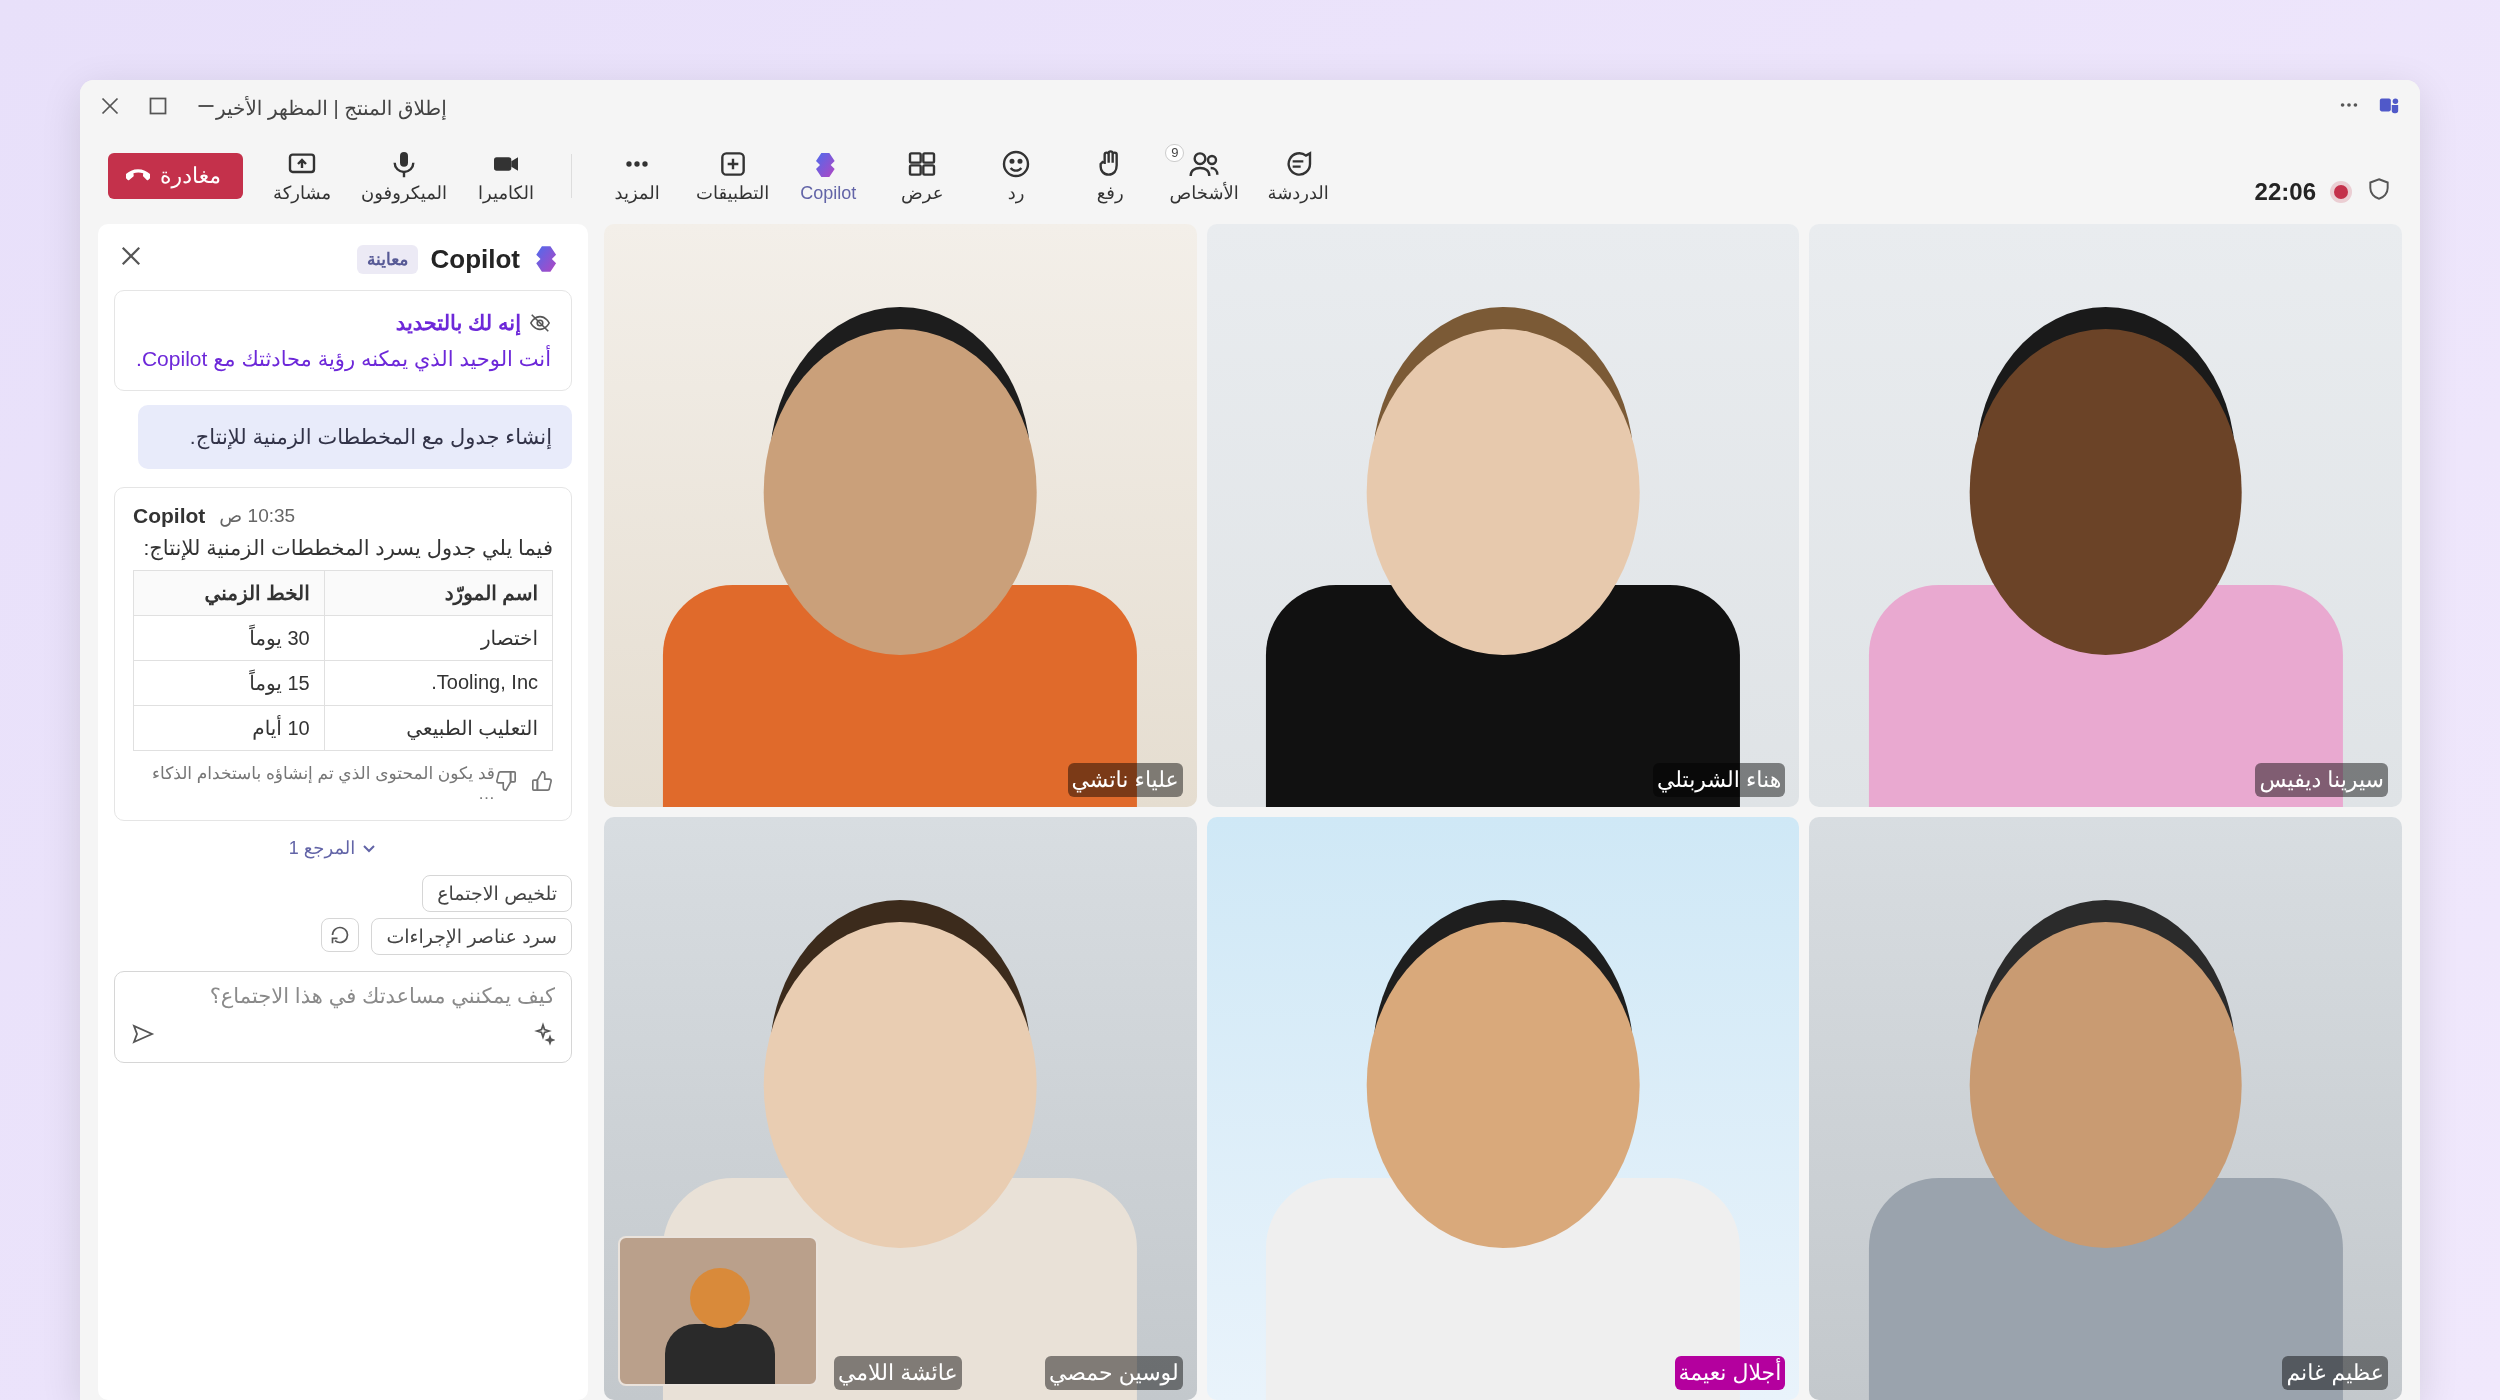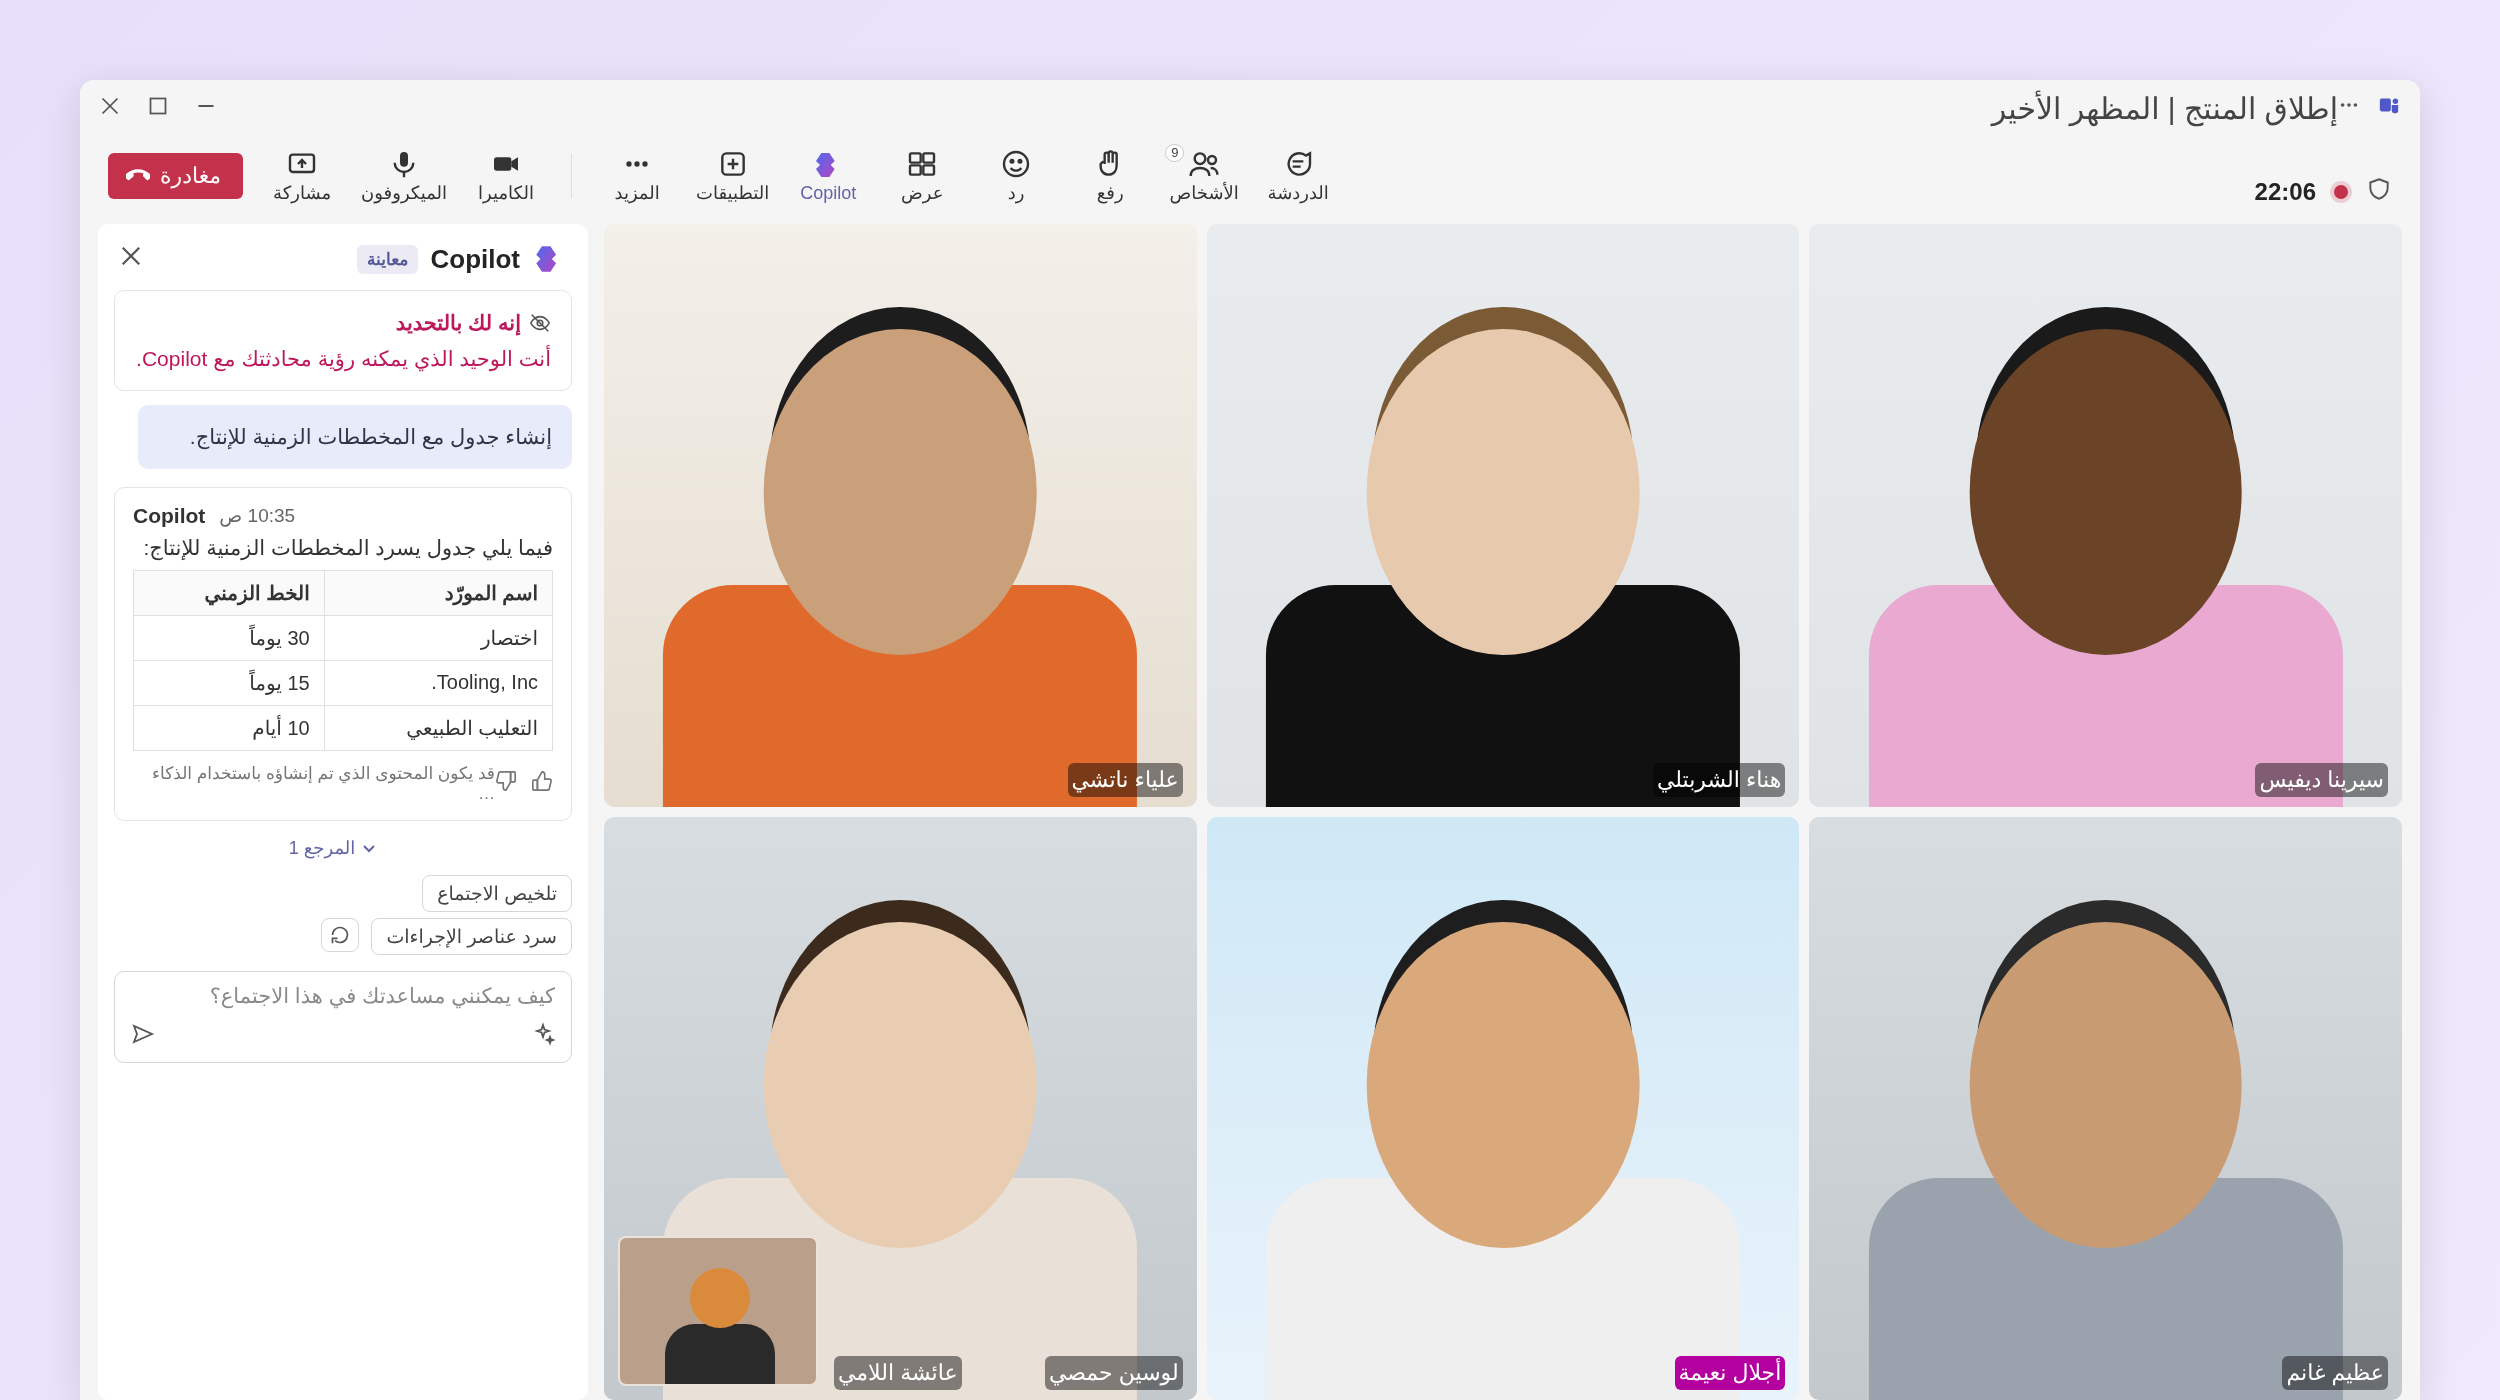--- a/index.html
+++ b/index.html
@@ -26,21 +26,21 @@
     height: 56px;
     display: flex;
     align-items: center;
     justify-content: space-between;
     padding: 0 20px;
     background: #f5f5f5;
     direction: ltr;
   }
   .win-controls { display: flex; gap: 28px; align-items: center; color:#555; }
   .win-controls svg { width: 20px; height: 20px; }
-  .titlebar .title { flex: 1; text-align: right; color:#444; font-size: 30px; }
+  .titlebar .title { flex: 1; text-align: left; color:#444; font-size: 20px; }
   .titlebar .sysicons { display:flex; gap:18px; align-items:center; }
   .titlebar .sysicons span svg { width:22px; height:22px; }
 
   
   .toolbar {
     height: 88px;
     background: #f5f5f5;
     display: flex;
     align-items: center;
     justify-content: space-between;
@@ -108,21 +108,21 @@
   .panel-header .brand {
     display:flex; align-items:center; gap:12px; font-weight:600; font-size:26px; color:#242424;
   }
   .preview-pill {
     background:#eceaf5; color:#575a96; border-radius:6px; padding:4px 10px; font-size:17px;
   }
   .panel-close { color:#555; cursor:pointer; }
   .panel-close svg { width:22px; height:22px; }
   .card {
     border:1px solid #e5e5e5; border-radius:10px; margin: 0 16px 14px 16px;
-    padding: 16px 20px; color:#be185d; font-size:21px; line-height:1.5; background:#fff;
+    padding: 16px 20px; color:#6d28d9; font-size:21px; line-height:1.5; background:#fff;
   }
   .card .hd { display:flex; align-items:center; gap:8px; font-weight:600; margin-bottom:4px; justify-content:flex-start;}
   .card .hd svg { width:22px; height:22px; color:#555;}
   .user-bubble {
     background:#e8ebfa; color:#323348; border-radius:10px;
     margin: 0 16px 18px 40px; padding: 16px 20px; font-size:21px; line-height:1.5;
   }
   .copilot-msg {
     border:1px solid #e5e5e5; border-radius:10px; margin: 0 16px 14px 16px;
     padding: 16px 18px; font-size:21px; color:#333; background:#fff;

